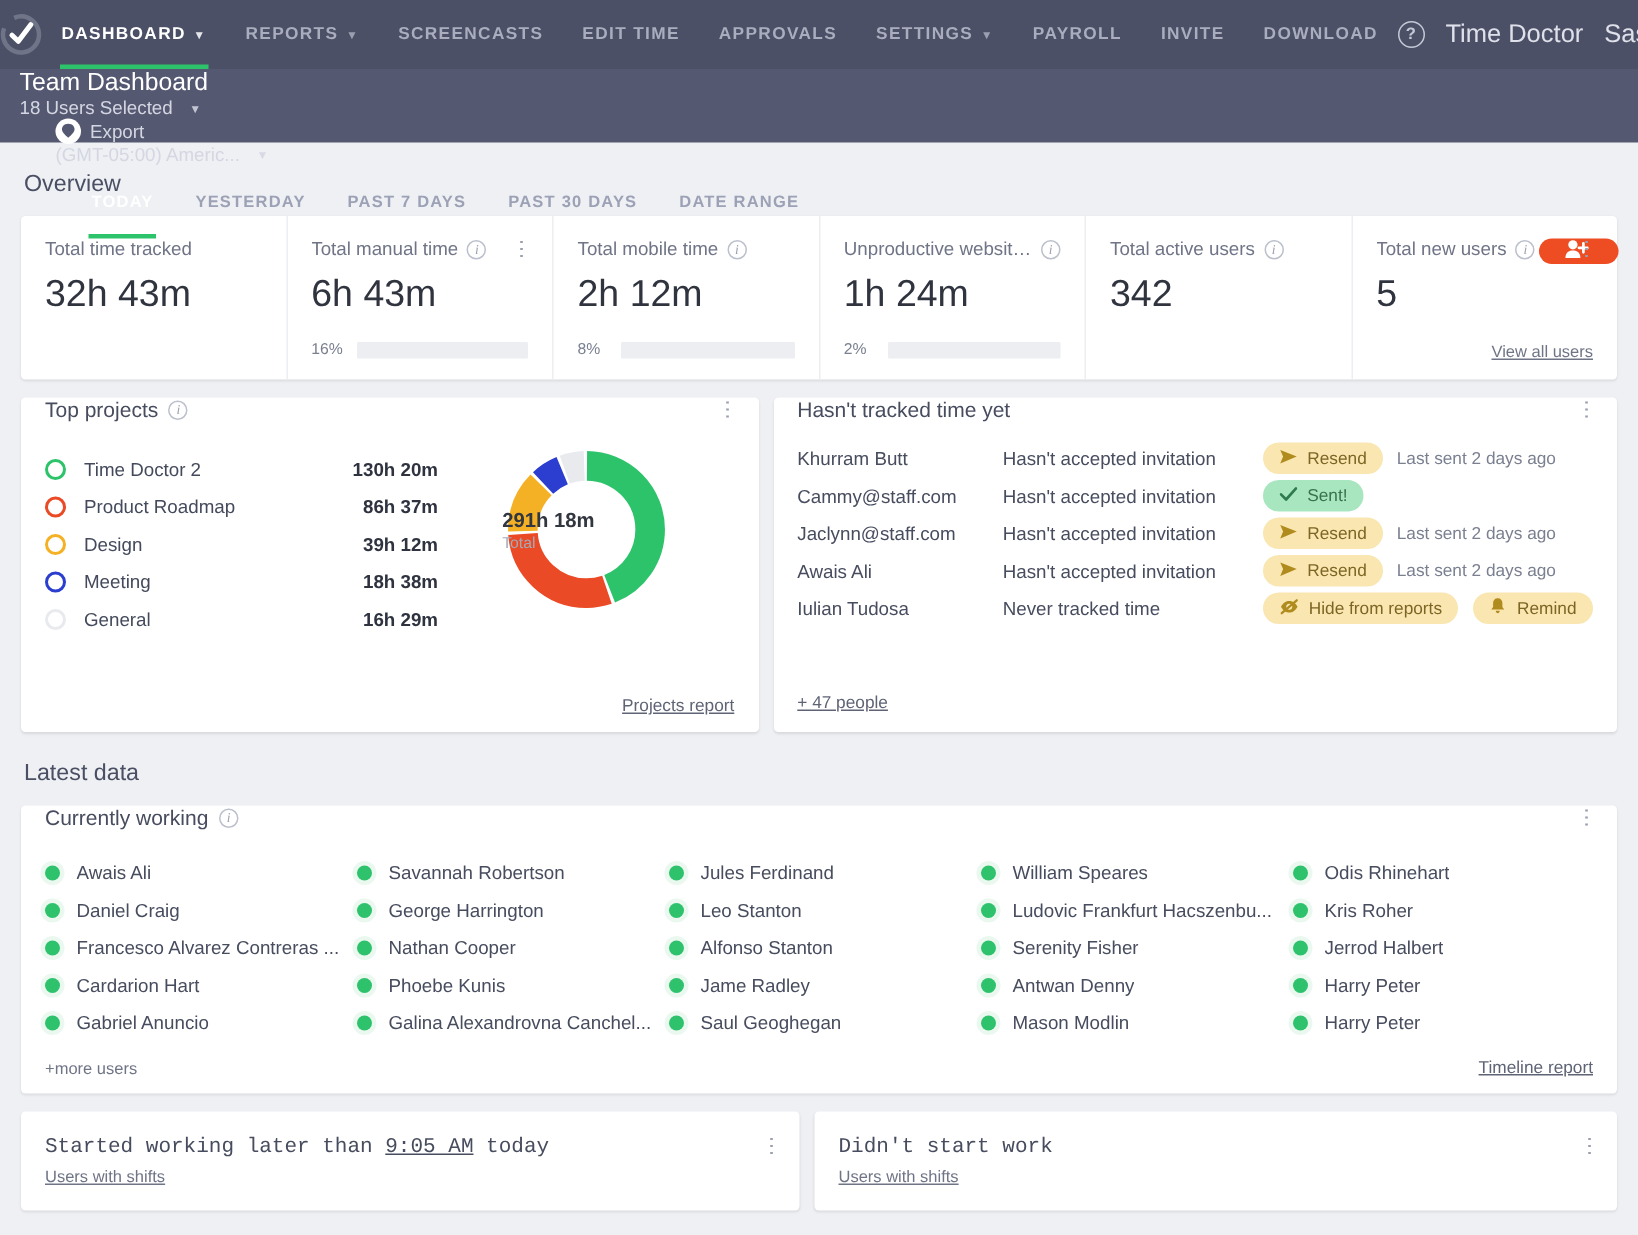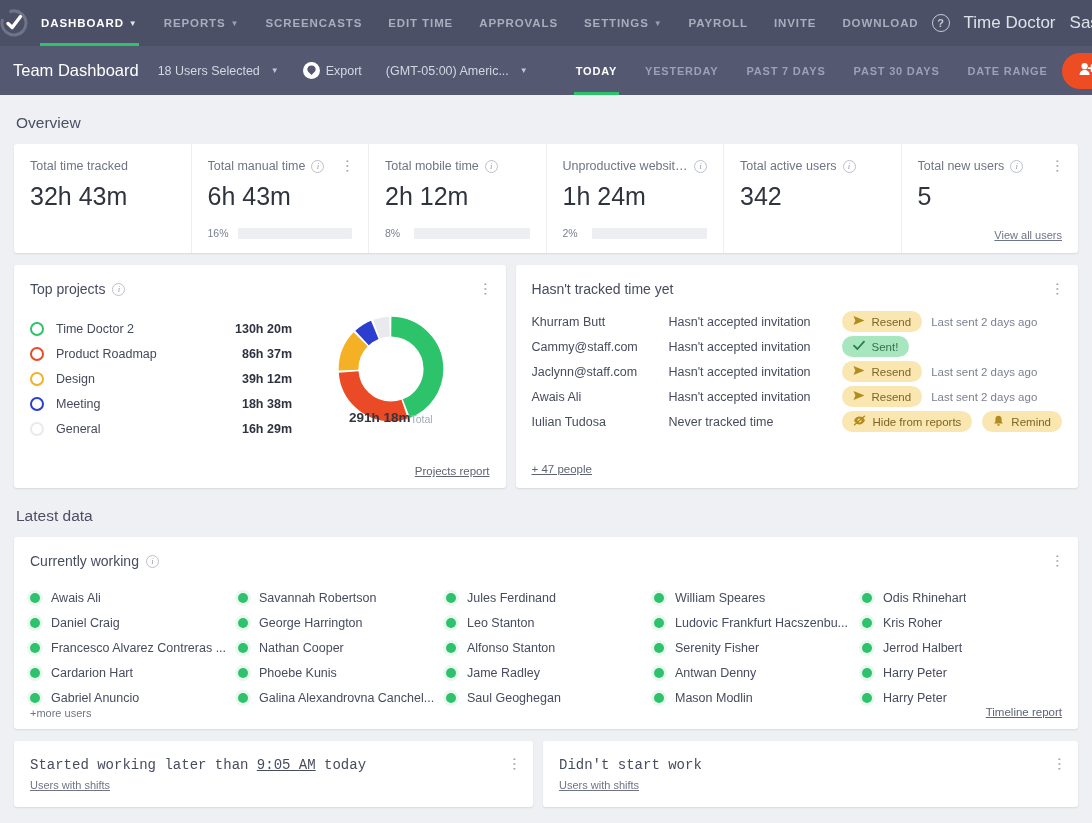--- a/index.html
+++ b/index.html
@@ -37,22 +37,22 @@
   }
   .help-icon {
     width: 18px; height: 18px; border: 1.5px solid #c5c9d6; border-radius: 50%;
     color: #c5c9d6; font-size: 11px; display: flex; align-items: center;
     justify-content: center; cursor: pointer; font-weight: 700;
   }
   .nav-right .txt { color: #dfe1ea; font-size: 17px; white-space: nowrap; cursor: pointer; }
 
   
   .subnav {
-    height: 49px; background: #545871; display: flex; align-items: center;
-    padding: 0 13px; position: relative;
+    height: 49px; background: #545871; display: flex; align-items: flex-start;
+    padding: 0 13px; position: relative; flex-direction: column;
   }
   .page-title { color: #fff; font-size: 16.5px; font-weight: 400; margin-right: 19px; white-space: nowrap; }
   .sub-ctl {
     display: flex; align-items: center; gap: 6px; color: #d4d7e2;
     font-size: 12.5px; cursor: pointer; white-space: nowrap;
   }
   .sub-ctl + .sub-ctl { margin-left: 24px; }
   .cloud-ic {
     width: 17px; height: 17px; border-radius: 50%; background: #fff;
     display: flex; align-items: center; justify-content: center;
@@ -113,36 +113,36 @@
   .ov-track { flex: 1; height: 11px; background: #eceef2; border-radius: 1px; overflow: hidden; }
   .ov-fill { height: 100%; }
   .ov-link {
     position: absolute; right: 16px; bottom: 12px; font-size: 11px;
     color: #6f7486; text-decoration: underline; cursor: pointer;
   }
 
   
   .mid-row { display: flex; gap: 10px; margin-top: 12px; }
   .card-head {
-    display: flex; align-items: center; gap: 7px; padding: 16px 16px 0;
+    display: flex; align-items: center; gap: 7px; padding: 0 16px 0;
   }
   .card-title { font-size: 14px; color: #474c5e; }
 
   .projects-card { width: 519px; height: 223px; position: relative; }
   .proj-body { display: flex; padding: 14px 16px 0; }
   .proj-list { width: 262px; }
   .proj-row { display: flex; align-items: flex-end; height: 25px; }
   .proj-dot { width: 14px; height: 14px; border-radius: 50%; border: 2.6px solid #ccc; margin-right: 12px; }
   .proj-name { font-size: 12.5px; color: #444a5c; flex: 1; }
   .proj-time { font-size: 12.5px; color: #2f3340; font-weight: 700; }
   .donut-wrap { flex: 1; display: flex; justify-content: center; padding-top: 2px; }
   .donut { position: relative; width: 112px; height: 112px; }
   .donut-center {
-    position: absolute; inset: 0; display: flex; 
-    align-items: flex-end; justify-content: center; pointer-events: none;
+    position: absolute; inset: 0; display: flex; flex-direction: column;
+    align-items: flex-start; justify-content: center; pointer-events: none;
   }
   .donut-total { font-size: 13.5px; font-weight: 700; color: #32363f; }
   .donut-sub { font-size: 10.5px; color: #a4a9b6; margin-top: 2px; }
   .card-link {
     position: absolute; right: 16px; bottom: 11px; font-size: 11.5px;
     color: #5f6475; text-decoration: underline; cursor: pointer;
   }
 
   .track-card { flex: 1; height: 223px; position: relative; }
   .track-table { padding: 12px 16px 0; }

